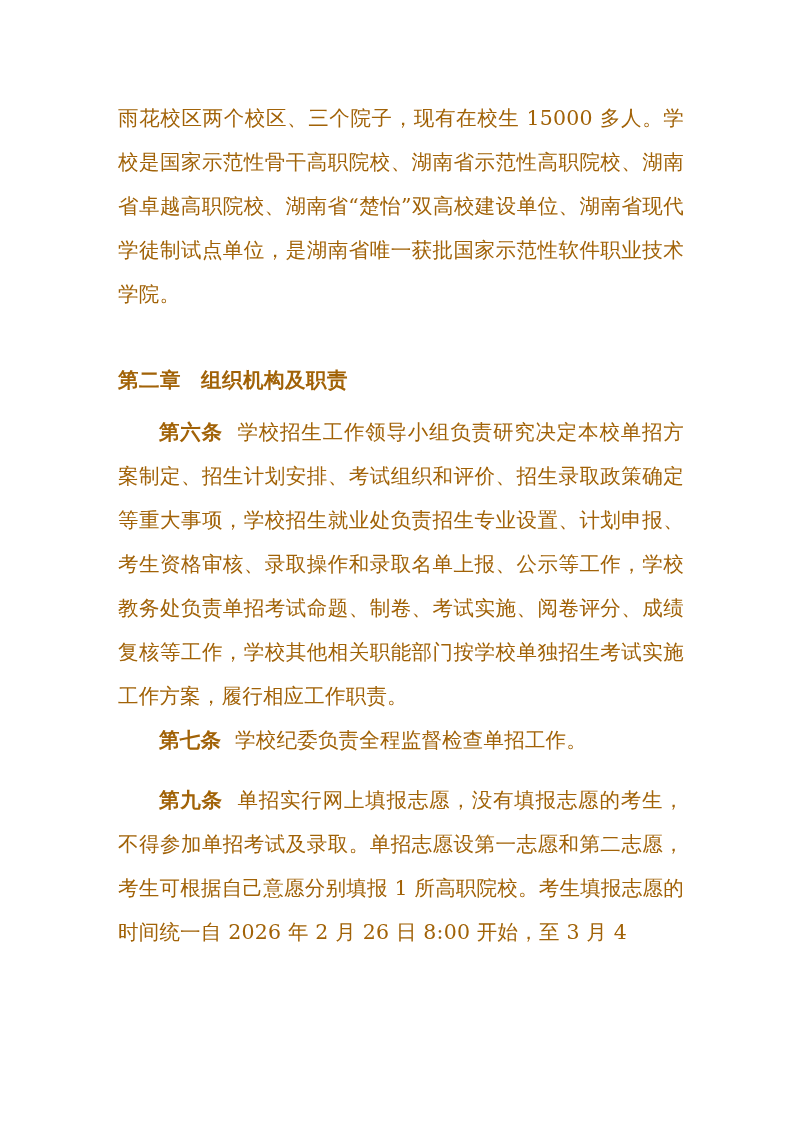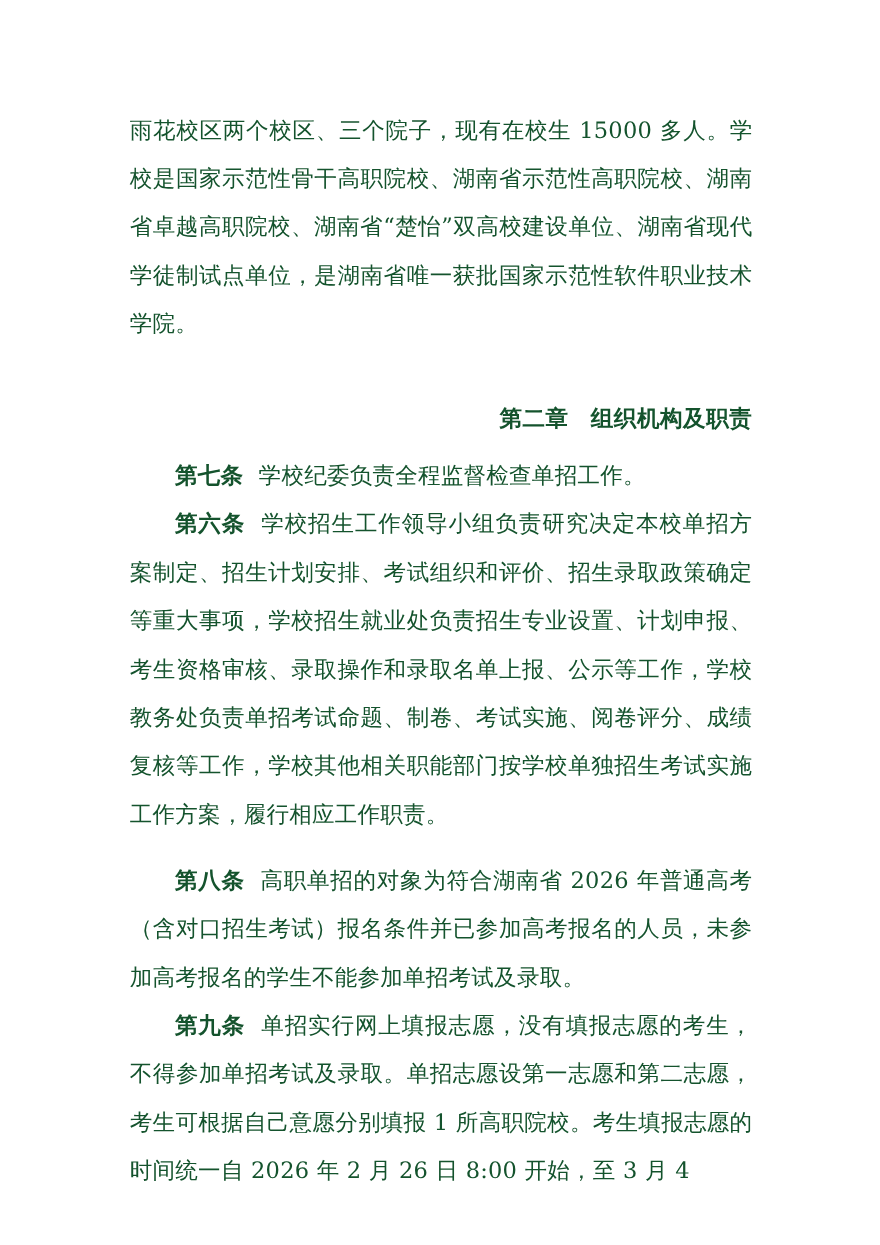--- a/index.html
+++ b/index.html
@@ -8,21 +8,21 @@
     background: #f0f0f0;
   }
   .page {
     position: relative;
     width: 800px;
     height: 1132px;
     background: #ffffff;
     margin: 0 auto;
     overflow: hidden;
     font-family: "DejaVu Serif", "Liberation Serif", serif;
-    color: #14532d;
+    color: #a16207;
   }
   .content {
     position: absolute;
     left: 118px;
     top: 96px;
     width: 566px;
   }
   p {
     margin: 0;
     font-size: 20.5px;
@@ -32,21 +32,21 @@
     letter-spacing: 0.2px;
   }
   .body-para {
     text-indent: 0;
   }
   .indent-para {
     text-indent: 41px;
   }
   .chapter-heading {
     font-weight: bold;
-    text-align: right;
+    text-align: left;
     font-size: 20.5px;
     line-height: 44px;
     margin-top: 26px;
     margin-bottom: 8px;
     letter-spacing: 0.5px;
   }
   .chapter-heading .gap {
     display: inline-block;
     width: 20px;
   }
@@ -69,32 +69,29 @@
 
     <p class="body-para">雨花校区两个校区、三个院子，现有在校生 15000 多人。学校是国家示范性骨干高职院校、湖南省示范性高职院校、湖南省卓越高职院校、湖南省“楚怡”双高校建设单位、湖南省现代学徒制试点单位，是湖南省唯一获批国家示范性软件职业技术学院。</p>
 
     <div class="spacer-md"></div>
 
     <p class="chapter-heading">
       <span>第二章</span><span class="gap"></span><span>组织机构及职责</span>
     </p>
 
     <p class="indent-para">
-      <span class="art-label">第七条</span><span class="art-gap"></span><span>学校纪委负责全程监督检查单招工作。</span>
+      <span class="art-label">第六条</span><span class="art-gap"></span><span>学校招生工作领导小组负责研究决定本校单招方案制定、招生计划安排、考试组织和评价、招生录取政策确定等重大事项，学校招生就业处负责招生专业设置、计划申报、考生资格审核、录取操作和录取名单上报、公示等工作，学校教务处负责单招考试命题、制卷、考试实施、阅卷评分、成绩复核等工作，学校其他相关职能部门按学校单独招生考试实施工作方案，履行相应工作职责。</span>
     </p>
 
     <p class="indent-para">
-      <span class="art-label">第六条</span><span class="art-gap"></span><span>学校招生工作领导小组负责研究决定本校单招方案制定、招生计划安排、考试组织和评价、招生录取政策确定等重大事项，学校招生就业处负责招生专业设置、计划申报、考生资格审核、录取操作和录取名单上报、公示等工作，学校教务处负责单招考试命题、制卷、考试实施、阅卷评分、成绩复核等工作，学校其他相关职能部门按学校单独招生考试实施工作方案，履行相应工作职责。</span>
+      <span class="art-label">第七条</span><span class="art-gap"></span><span>学校纪委负责全程监督检查单招工作。</span>
     </p>
 
     <div class="spacer-md"></div>
 
 
-    <p class="indent-para">
-      <span class="art-label">第八条</span><span class="art-gap"></span><span>高职单招的对象为符合湖南省 2026 年普通高考（含对口招生考试）报名条件并已参加高考报名的人员，未参加高考报名的学生不能参加单招考试及录取。</span>
-    </p>
 
     <p class="indent-para">
       <span class="art-label">第九条</span><span class="art-gap"></span><span>单招实行网上填报志愿，没有填报志愿的考生，不得参加单招考试及录取。单招志愿设第一志愿和第二志愿，考生可根据自己意愿分别填报 1 所高职院校。考生填报志愿的时间统一自 2026 年 2 月 26 日 8:00 开始，至 3 月 4</span>
     </p>
 
   </div>
 </div>
 
 </body></html>

